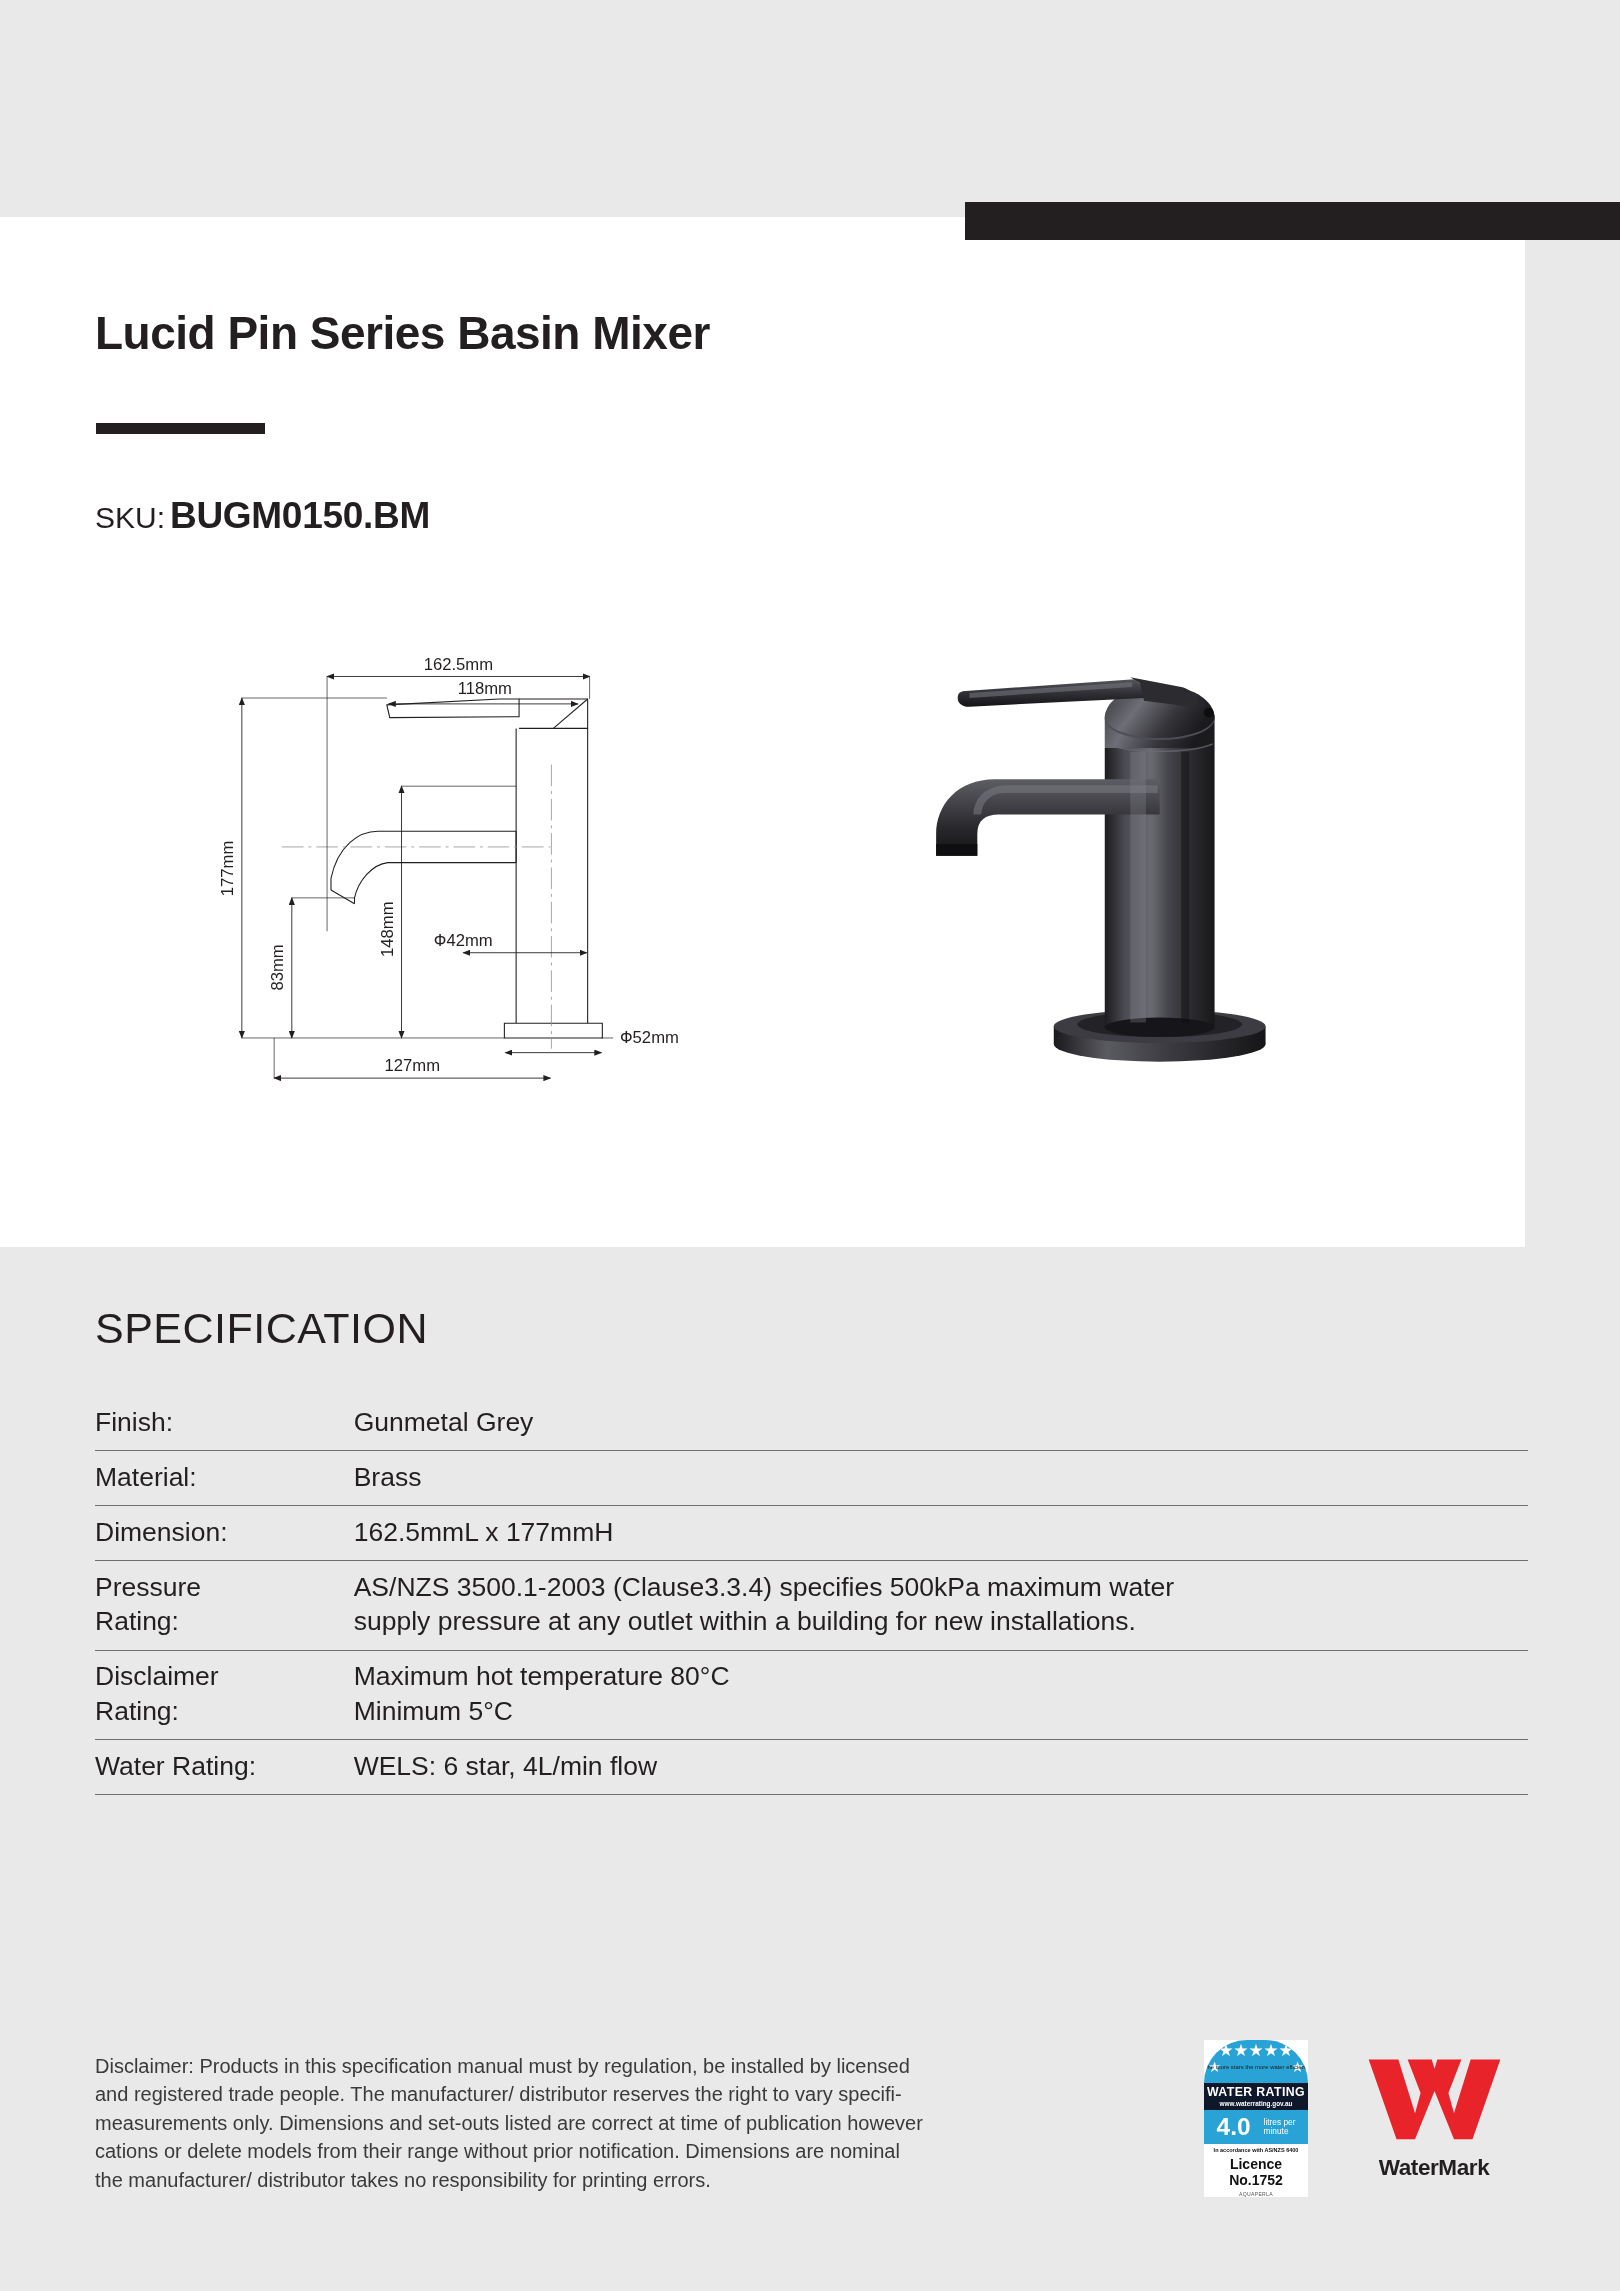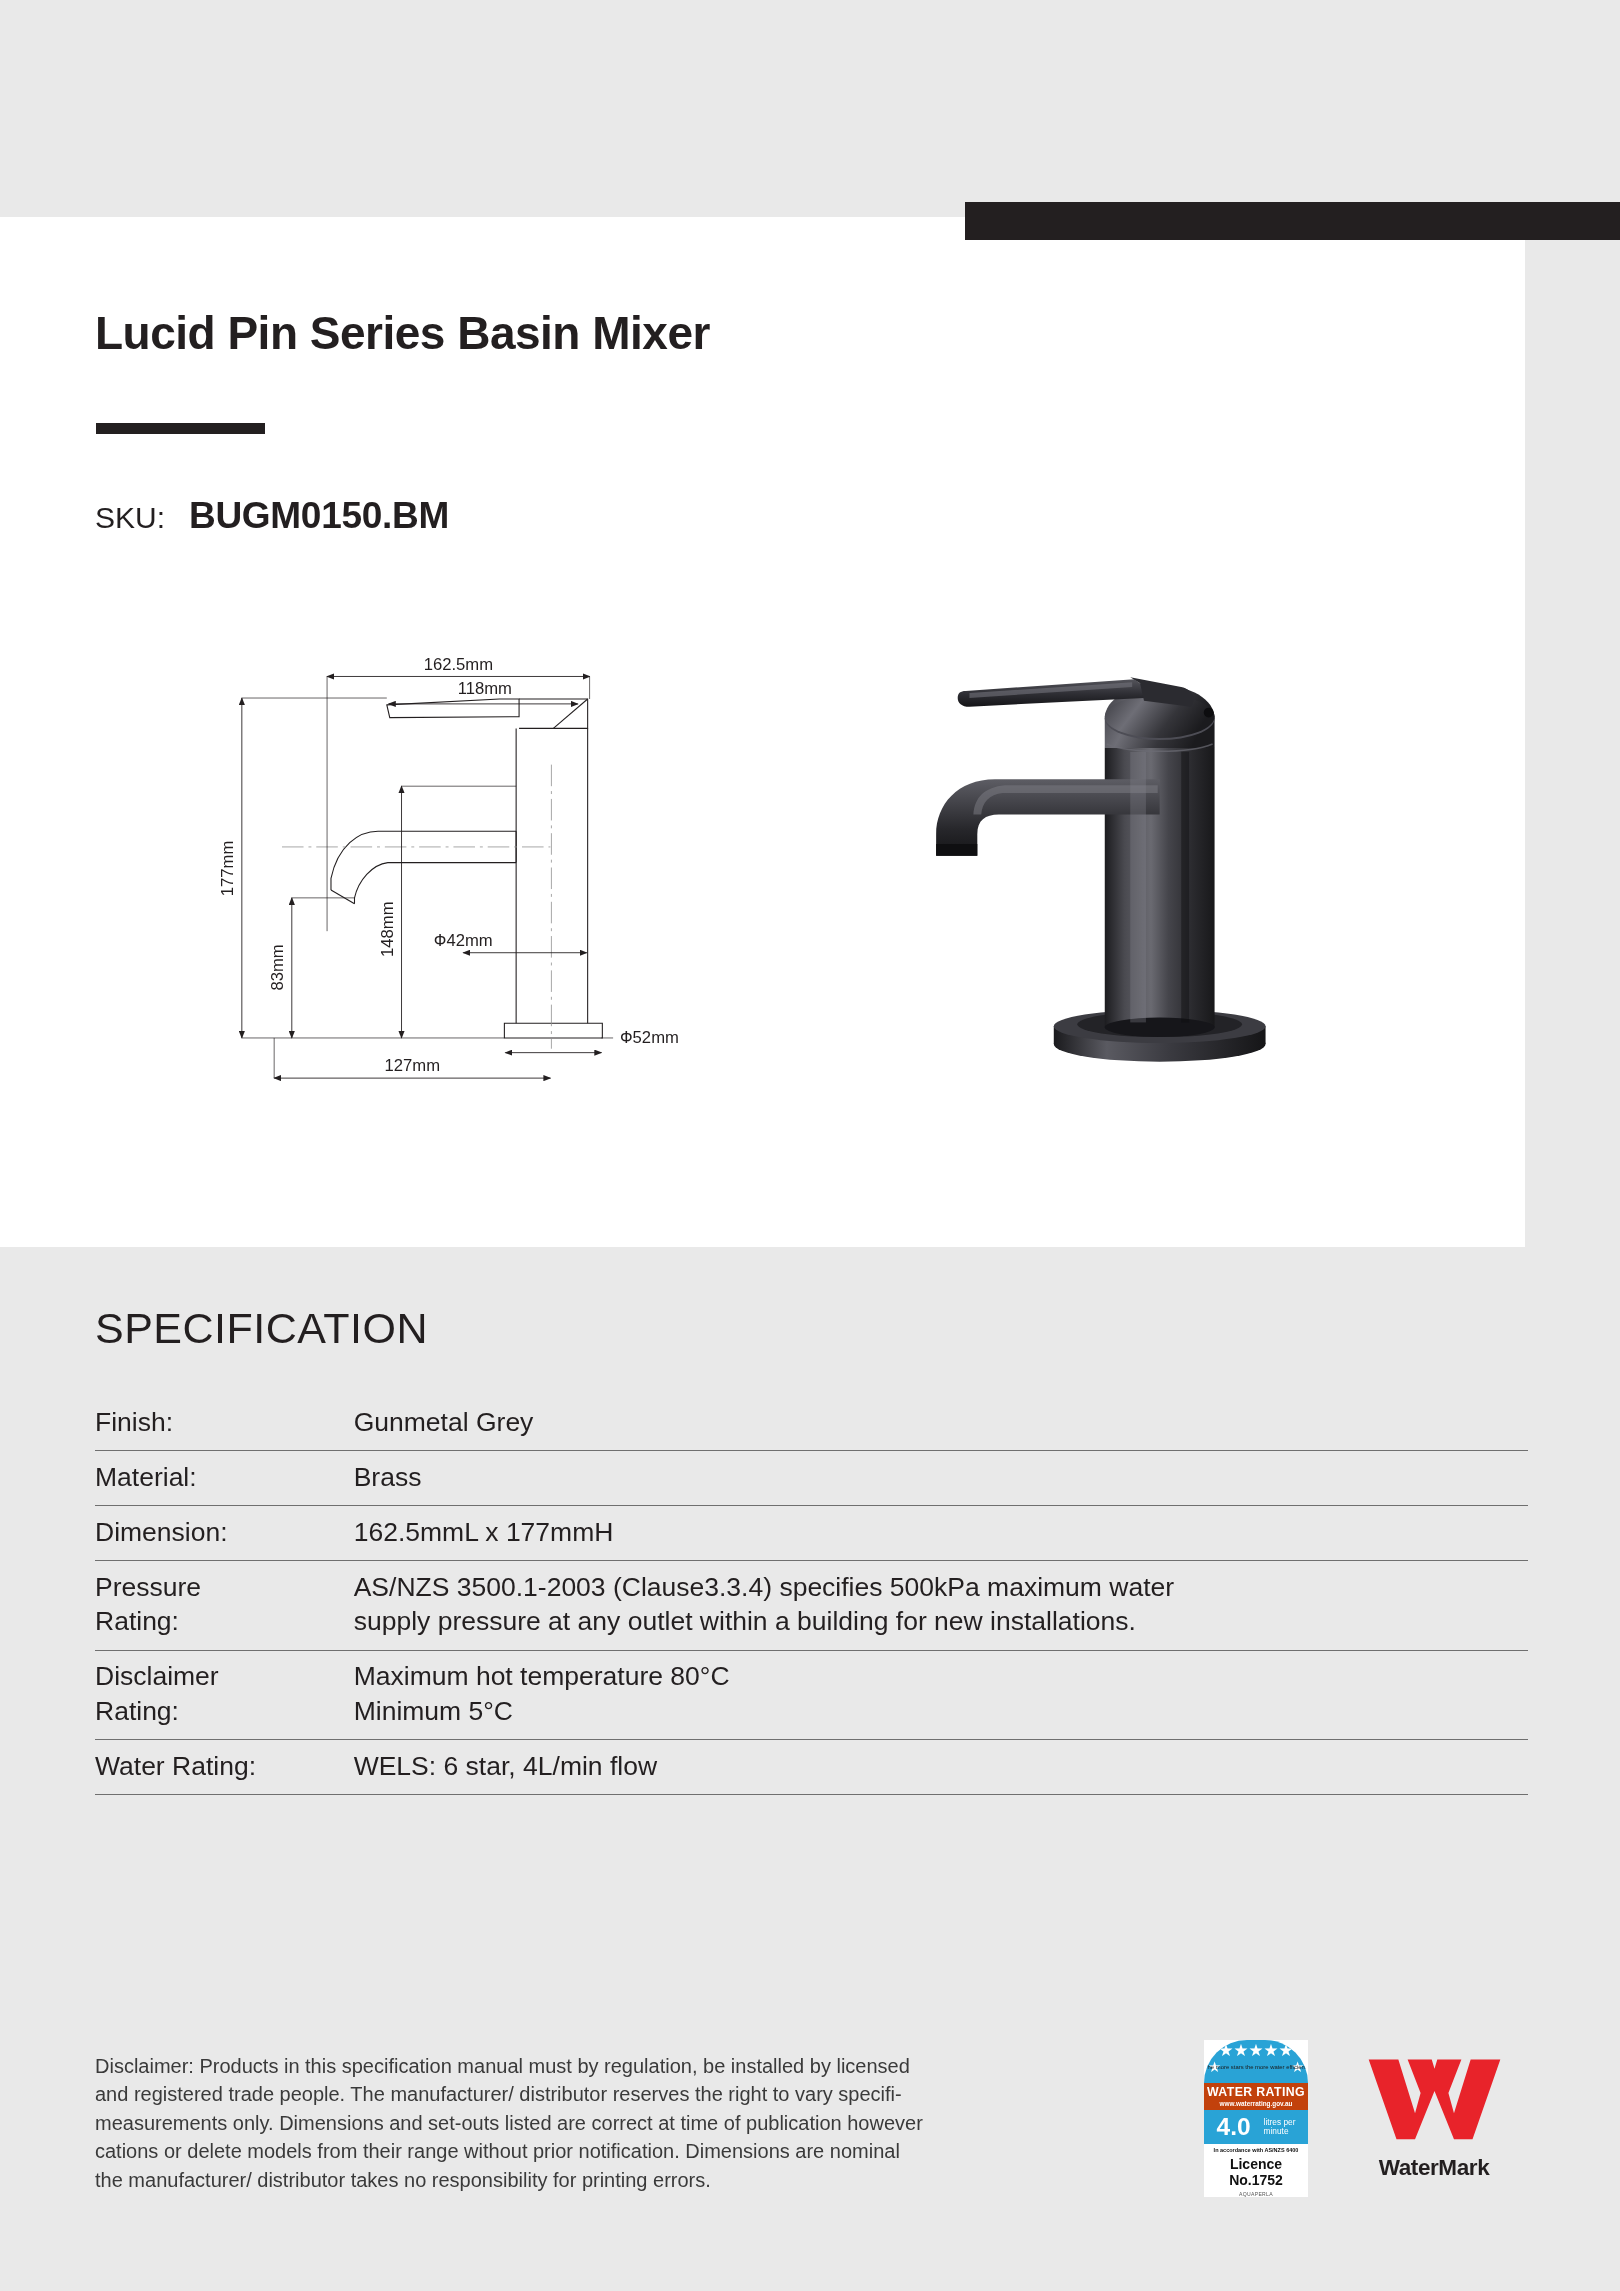--- a/index.html
+++ b/index.html
@@ -23,21 +23,21 @@
   .title{
     position:absolute;left:95px;top:308px;width:1176px;
     font-size:46px;font-weight:bold;letter-spacing:-0.5px;
     color:#231f20;line-height:1.1;white-space:nowrap;
   }
   .rule{
     position:absolute;left:96px;top:423px;width:169px;height:10.8px;
     background:#231f20;
   }
   .sku-line{
-    position:absolute;left:95px;top:495px;display:flex;align-items:baseline;gap:24px;
+    position:absolute;left:95px;top:495px;display:flex;align-items:baseline;gap:5px;
   }
   .sku-label{font-size:30px;font-weight:normal;color:#231f20;letter-spacing:0px;}
   .sku-value{font-size:37px;font-weight:bold;color:#231f20;letter-spacing:-0.3px;}
 
   
   .drawing{position:absolute;left:186px;top:637px;width:529px;height:461px;}
   .drawing svg{display:block;}
   .dim-text{font-family:"Liberation Sans","DejaVu Sans",sans-serif;font-size:17px;fill:#231f20;}
 
   
@@ -85,21 +85,21 @@
   .wels-arc .stars2{
     position:absolute;left:0;top:19.6px;width:104px;
     display:flex;justify-content:space-between;padding:0 3.9px;box-sizing:border-box;
     color:#ffffff;font-size:14.7px;line-height:1;
   }
   .wels-arc .micro{
     position:absolute;left:0;top:23.5px;width:104px;text-align:center;
     font-size:5.9px;line-height:1.25;color:#1b1b1b;
   }
   .wels-black{
-    width:104px;background:#c2410c;color:#fff;text-align:center;padding:2.9px 0 2.9px;
+    width:104px;background:#0f172a;color:#fff;text-align:center;padding:2.9px 0 2.9px;
     box-sizing:border-box;
   }
   .wels-black .t1{font-size:12.3px;font-weight:bold;letter-spacing:0.4px;line-height:1.1;}
   .wels-black .t2{font-size:6.4px;font-weight:bold;letter-spacing:0px;margin-top:1px;}
   .wels-blue{
     width:104px;background:#29a3d6;color:#fff;box-sizing:border-box;
     display:flex;align-items:center;justify-content:center;gap:13px;padding:4.9px 3.9px;
   }
   .wels-blue .num{font-size:24.5px;font-weight:bold;line-height:1;}
   .wels-blue .unit{font-size:8.3px;line-height:1.15;text-align:left;}

